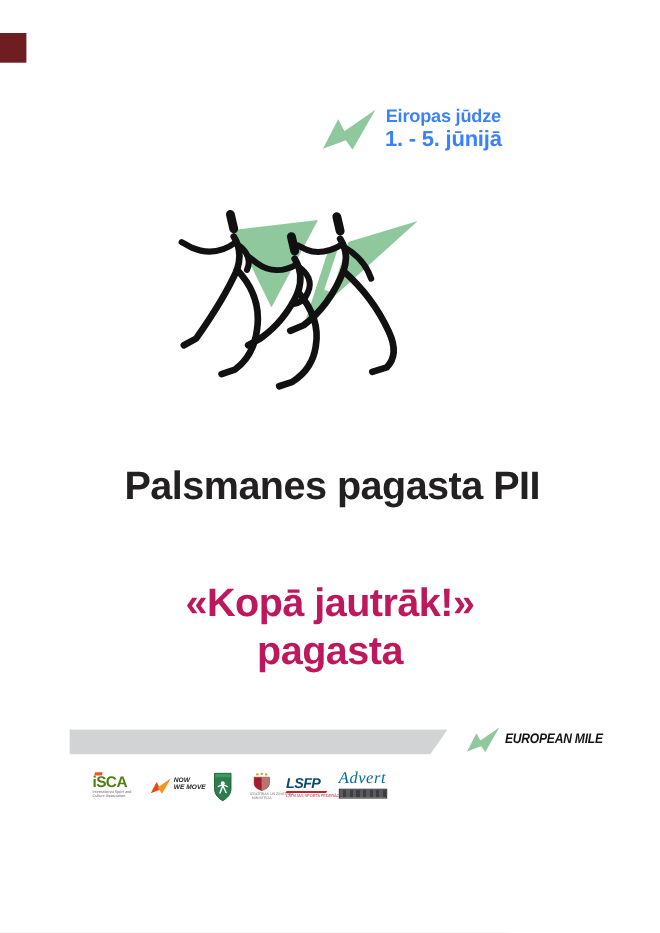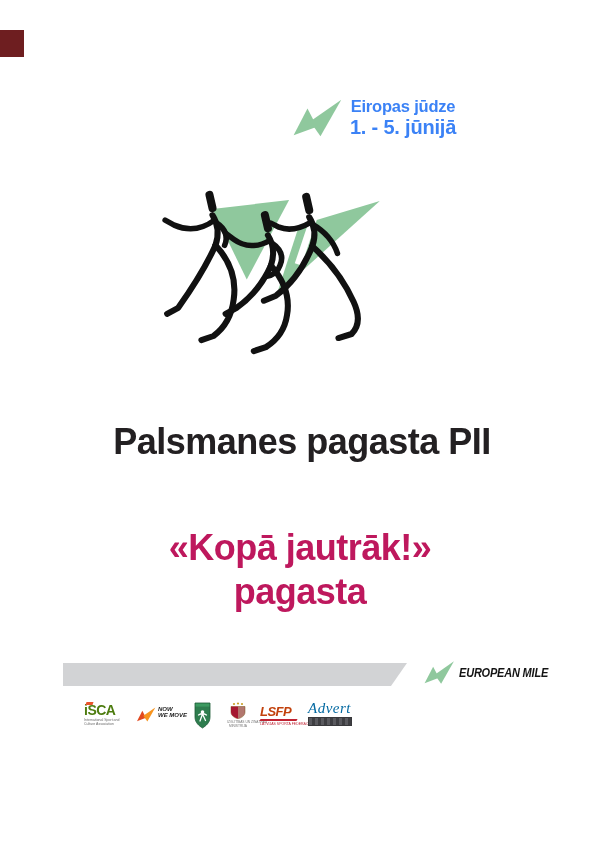--- a/index.html
+++ b/index.html
@@ -42,21 +42,21 @@
   .tiny{font-size:7px;line-height:7.5px;transform:scale(0.5);transform-origin:left top;white-space:nowrap;}
   .isca-sub{color:#6a6a6a;width:100px;}
   .nwm{left:136px;top:704px;width:56px;height:26px;}
   .nwm-arrow{position:absolute;left:0;top:2px;width:20px;height:17px;}
   .nwm-text{position:absolute;left:22px;top:2px;font-style:italic;font-weight:800;color:#1c1c1c;
     font-size:12px;line-height:12px;transform:scale(0.5);transform-origin:left top;white-space:nowrap;}
   .shield{left:194px;top:702px;width:17px;height:27px;}
   .coa{left:227px;top:702px;width:22px;height:17px;}
   .coa-sub{left:216px;top:720px;width:44px;color:#777;text-align:center;transform-origin:center top;transform:scale(0.5);font-size:6.5px;line-height:7px;}
   .lsfp{left:260px;top:705px;width:40px;}
-  .lsfp-text{font-size:13px;font-weight:800;font-style:italic;color:#c2410c;letter-spacing:-0.5px;line-height:13px;}
+  .lsfp-text{font-size:13px;font-weight:800;font-style:italic;color:#0c4a6e;letter-spacing:-0.5px;line-height:13px;}
   .lsfp-line{width:37px;height:2px;background:#c02232;margin-top:1px;transform:skewX(-30deg);}
   .lsfp-sub{color:#c02232;width:80px;margin-top:1px;}
   .advert{left:308px;top:700px;width:46px;}
   .advert-text{font-family:"Liberation Serif", serif;font-style:italic;font-size:15px;
     color:#0369a1;line-height:16px;letter-spacing:0.5px;}
   .advert-bar{width:42px;height:7px;margin-top:1px;border:1px solid #38383b;
     background:repeating-linear-gradient(90deg,#5a5a5f 0 3px,#3e3e42 3px 6px);}
 </style>
 </head>
 <body>

